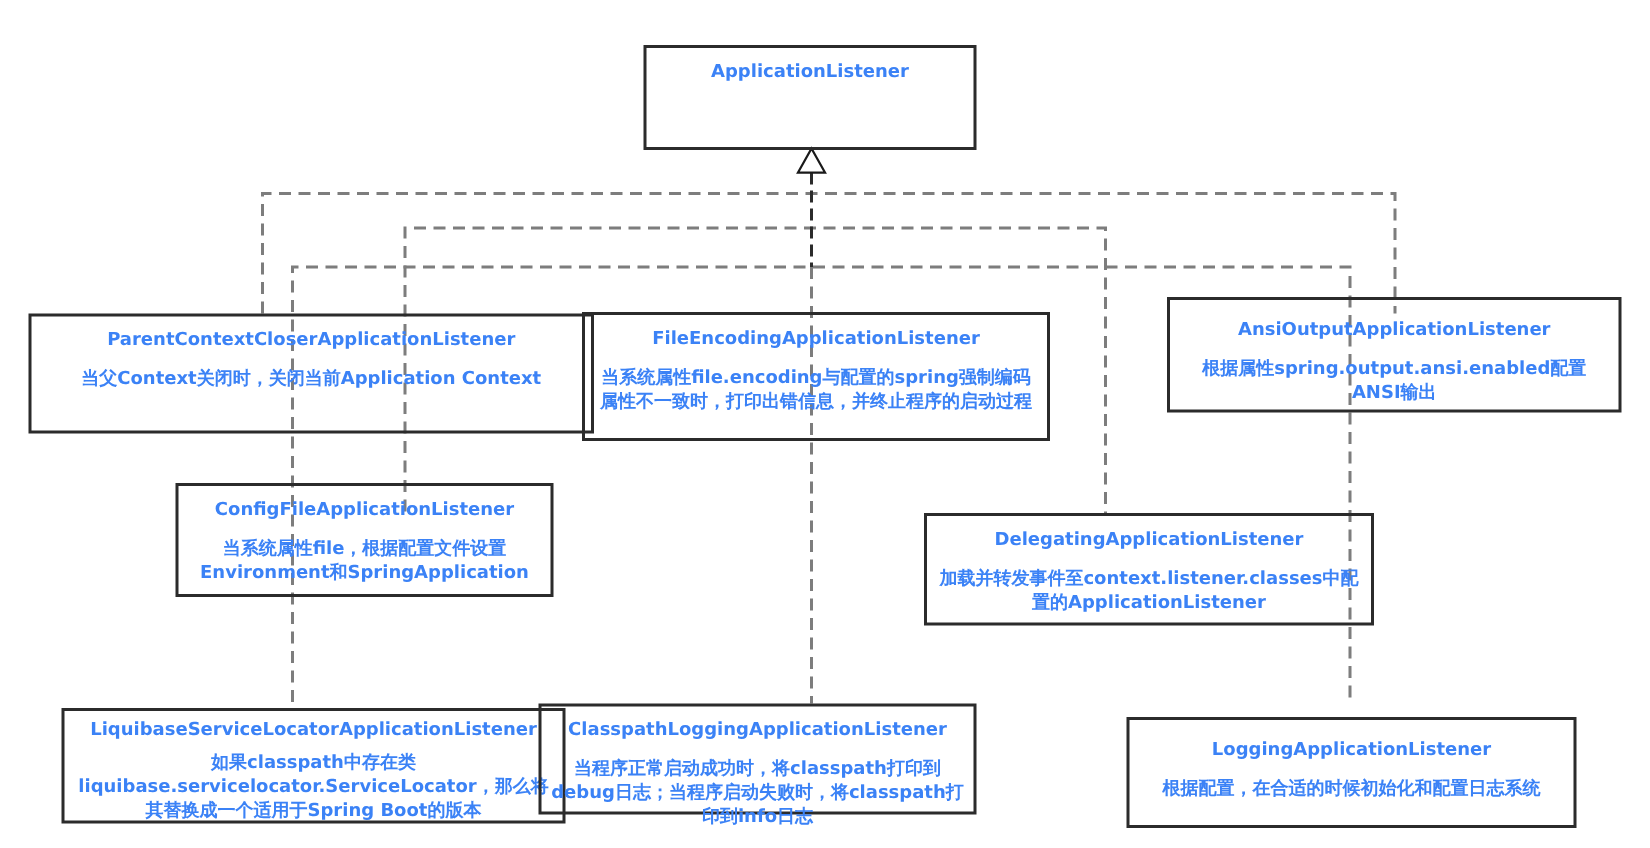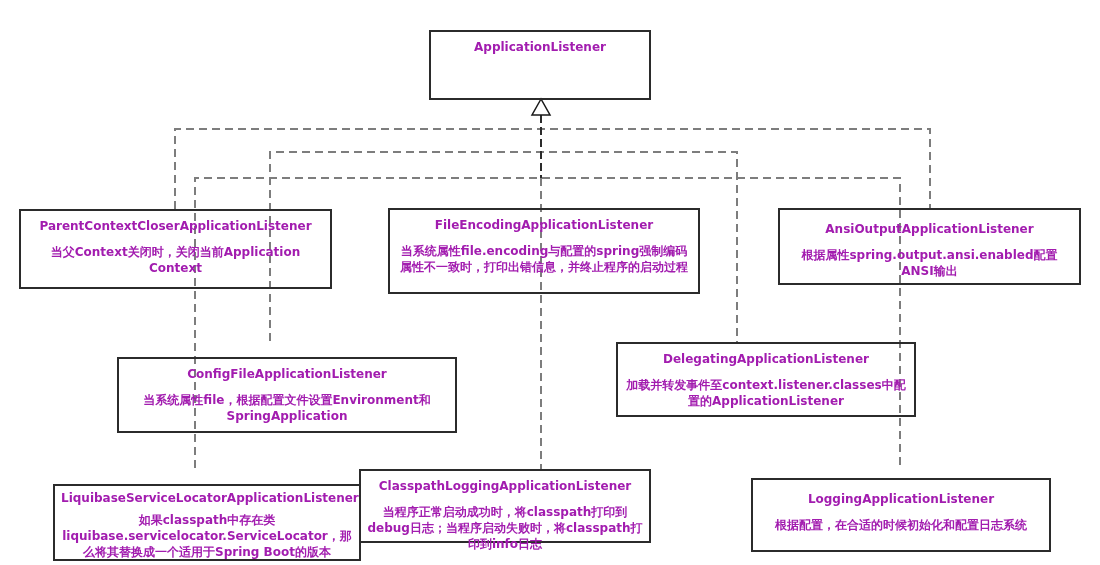--- a/index.html
+++ b/index.html
@@ -21,41 +21,41 @@
     top: 0;
     z-index: 1;
   }
   .node {
     position: absolute;
     z-index: 2;
     box-sizing: border-box;
     border: 2px solid #2b2b2b;
     background: transparent;
     text-align: center;
-    color: #a21caf;
+    color: #3b82f6;
     font-size: 12px;
     font-weight: 700;
     line-height: 1.33;
     padding: 8px 6px 0 6px;
   }
   .node-title {
     margin-bottom: 10px;
     white-space: nowrap;
   }
   .node-desc {
     overflow-wrap: anywhere;
   }
   
   #box-root       { left: 429px; top: 30px;  width: 222px; height: 70px; }
-  #box-parent     { left: 19px;  top: 209px; width: 313px; height: 80px; }
+  #box-parent     { left: 19px;  top: 209px; width: 377px; height: 80px; }
   #box-fileenc    { left: 388px; top: 208px; width: 312px; height: 86px; }
-  #box-ansi       { left: 778px; top: 208px; width: 303px; height: 77px; padding-top: 12px; }
-  #box-config     { left: 117px; top: 357px; width: 340px; height: 76px; }
+  #box-ansi       { left: 778px; top: 198px; width: 303px; height: 77px; padding-top: 12px; }
+  #box-config     { left: 117px; top: 322px; width: 252px; height: 76px; }
   #box-delegating { left: 616px; top: 342px; width: 300px; height: 75px; }
-  #box-liquibase  { left: 37px;  top: 468px; width: 308px; height: 77px; padding-top: 5px; margin: 16px; }
+  #box-liquibase  { left: 37px;  top: 468px; width: 336px; height: 77px; padding-top: 5px; margin: 4px; }
   #box-liquibase .node-title { margin-bottom: 6px; }
   #box-classpath  { left: 359px; top: 469px; width: 292px; height: 74px; }
   #box-logging    { left: 751px; top: 478px; width: 300px; height: 74px; padding-top: 12px; }
 </style>
 </head>
 <body>
 
 <div id="canvas">
 
   <svg id="connector-layer" width="1100" height="565" viewBox="0 0 1100 565">

